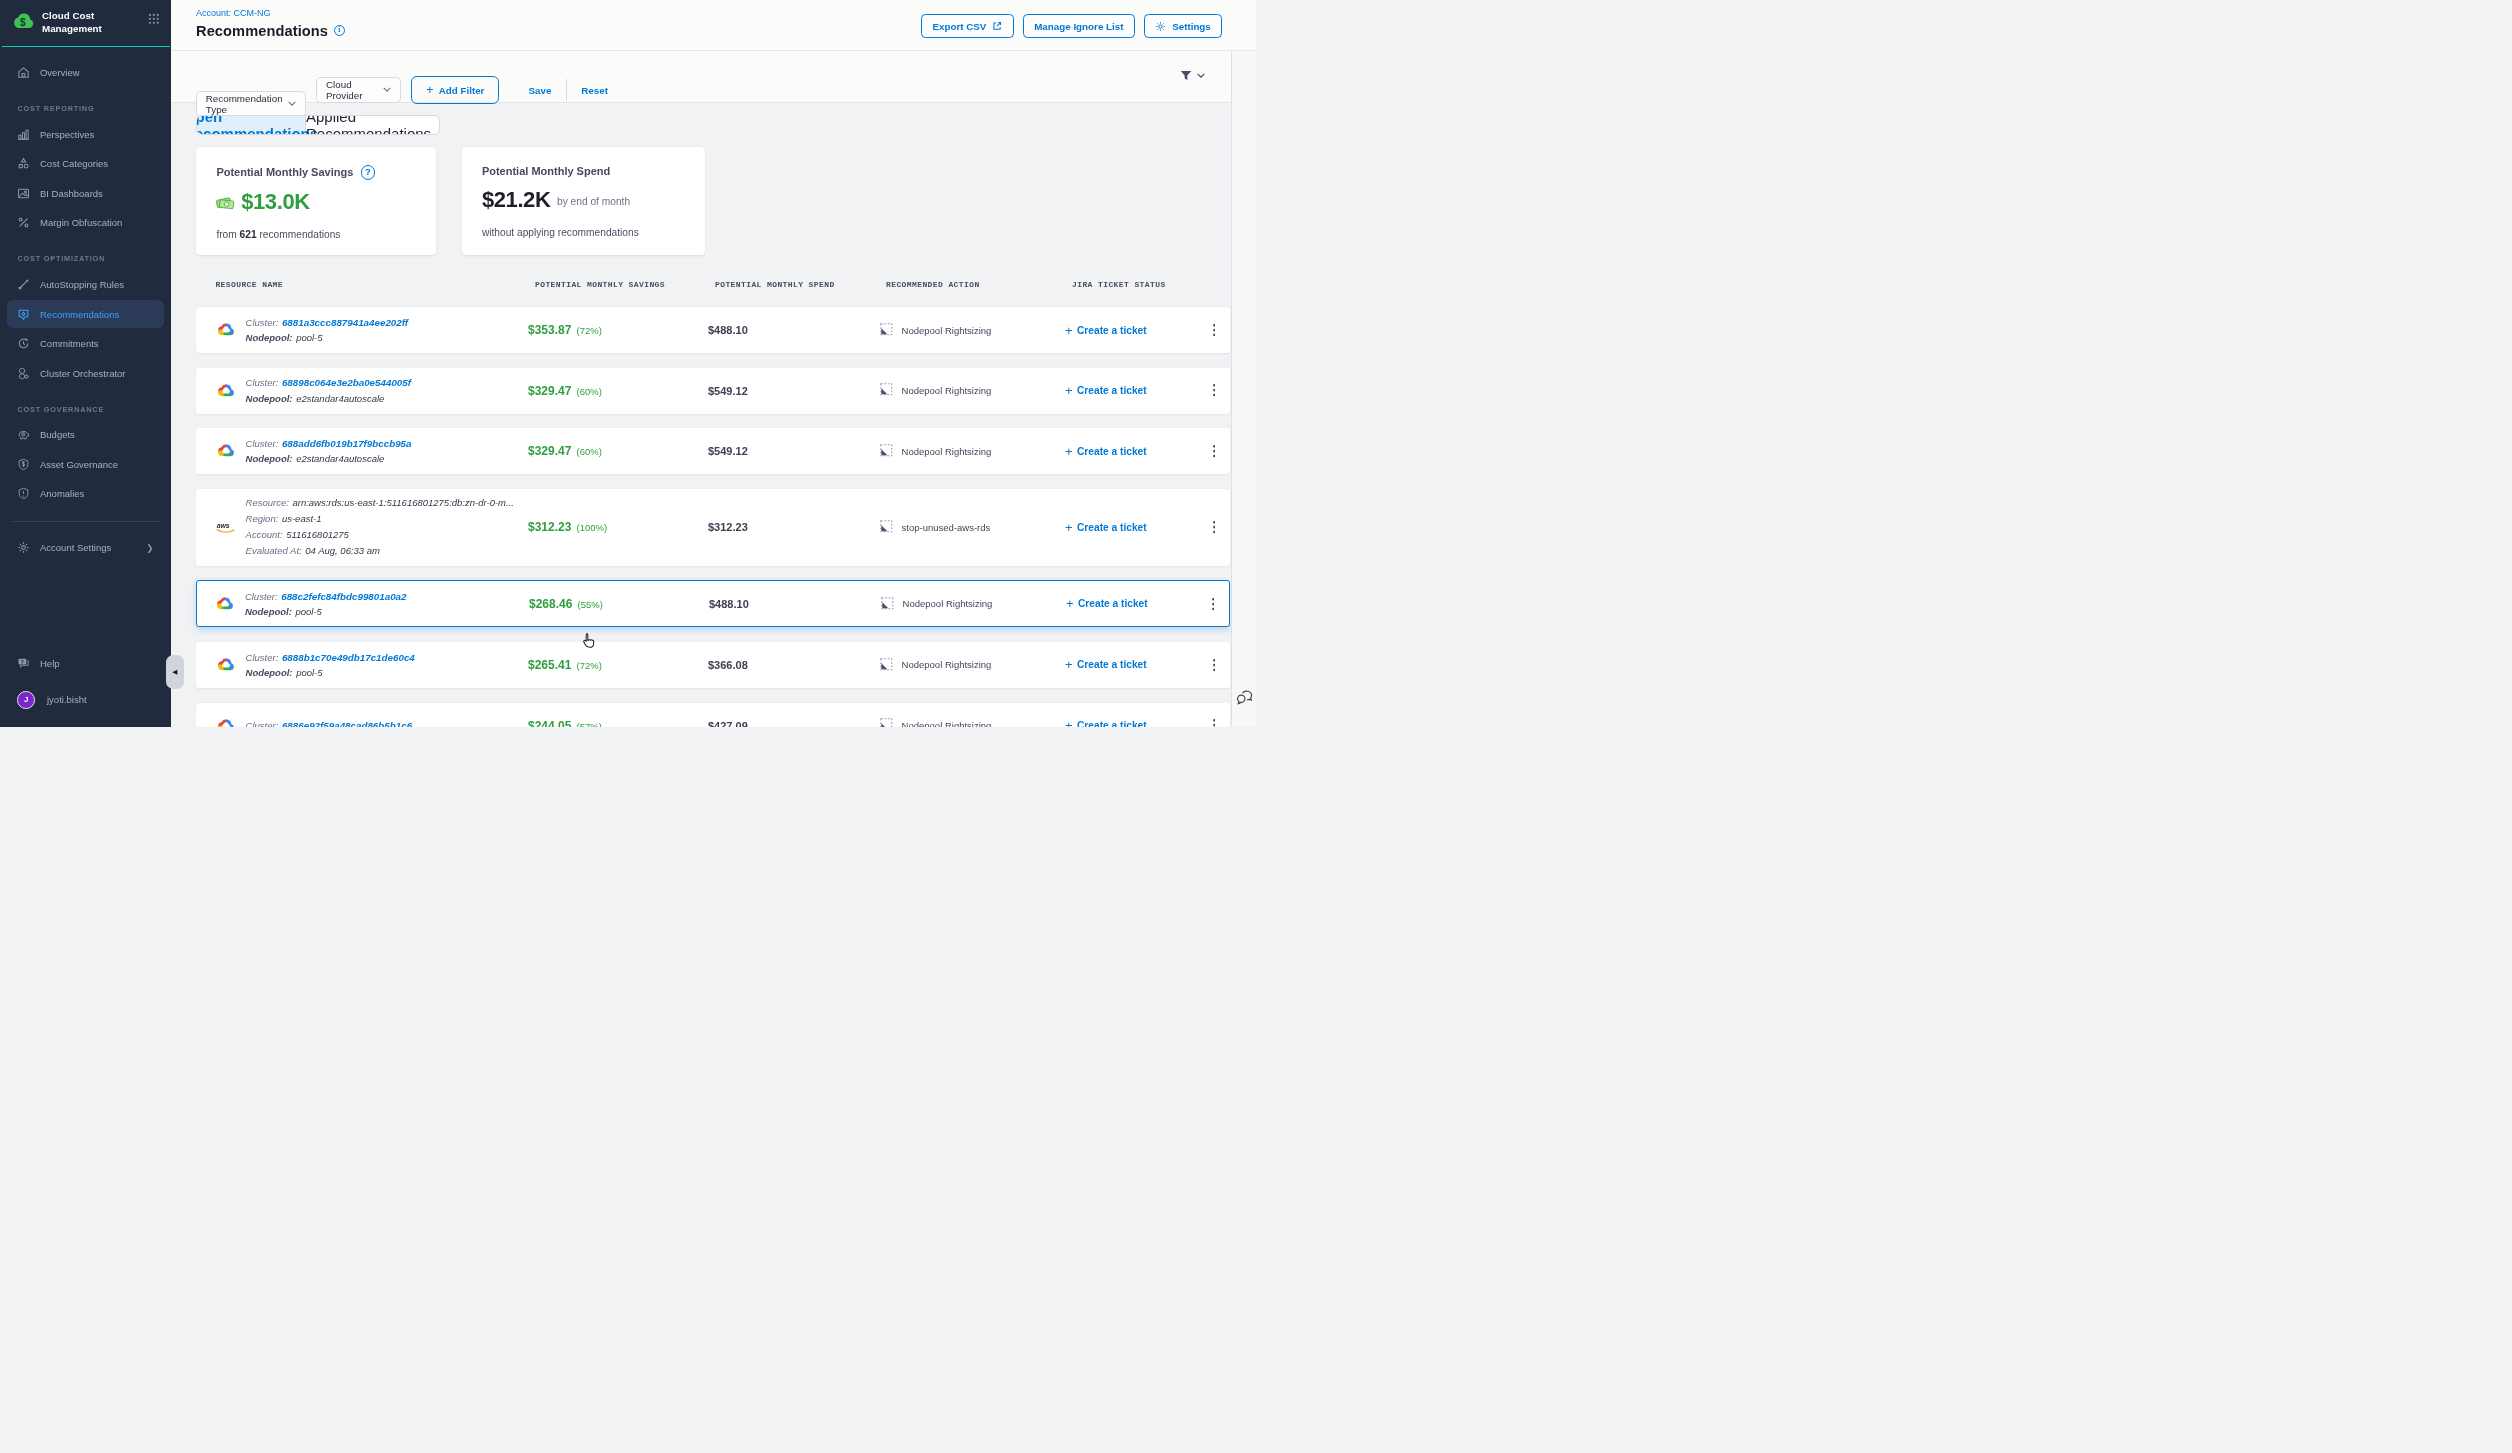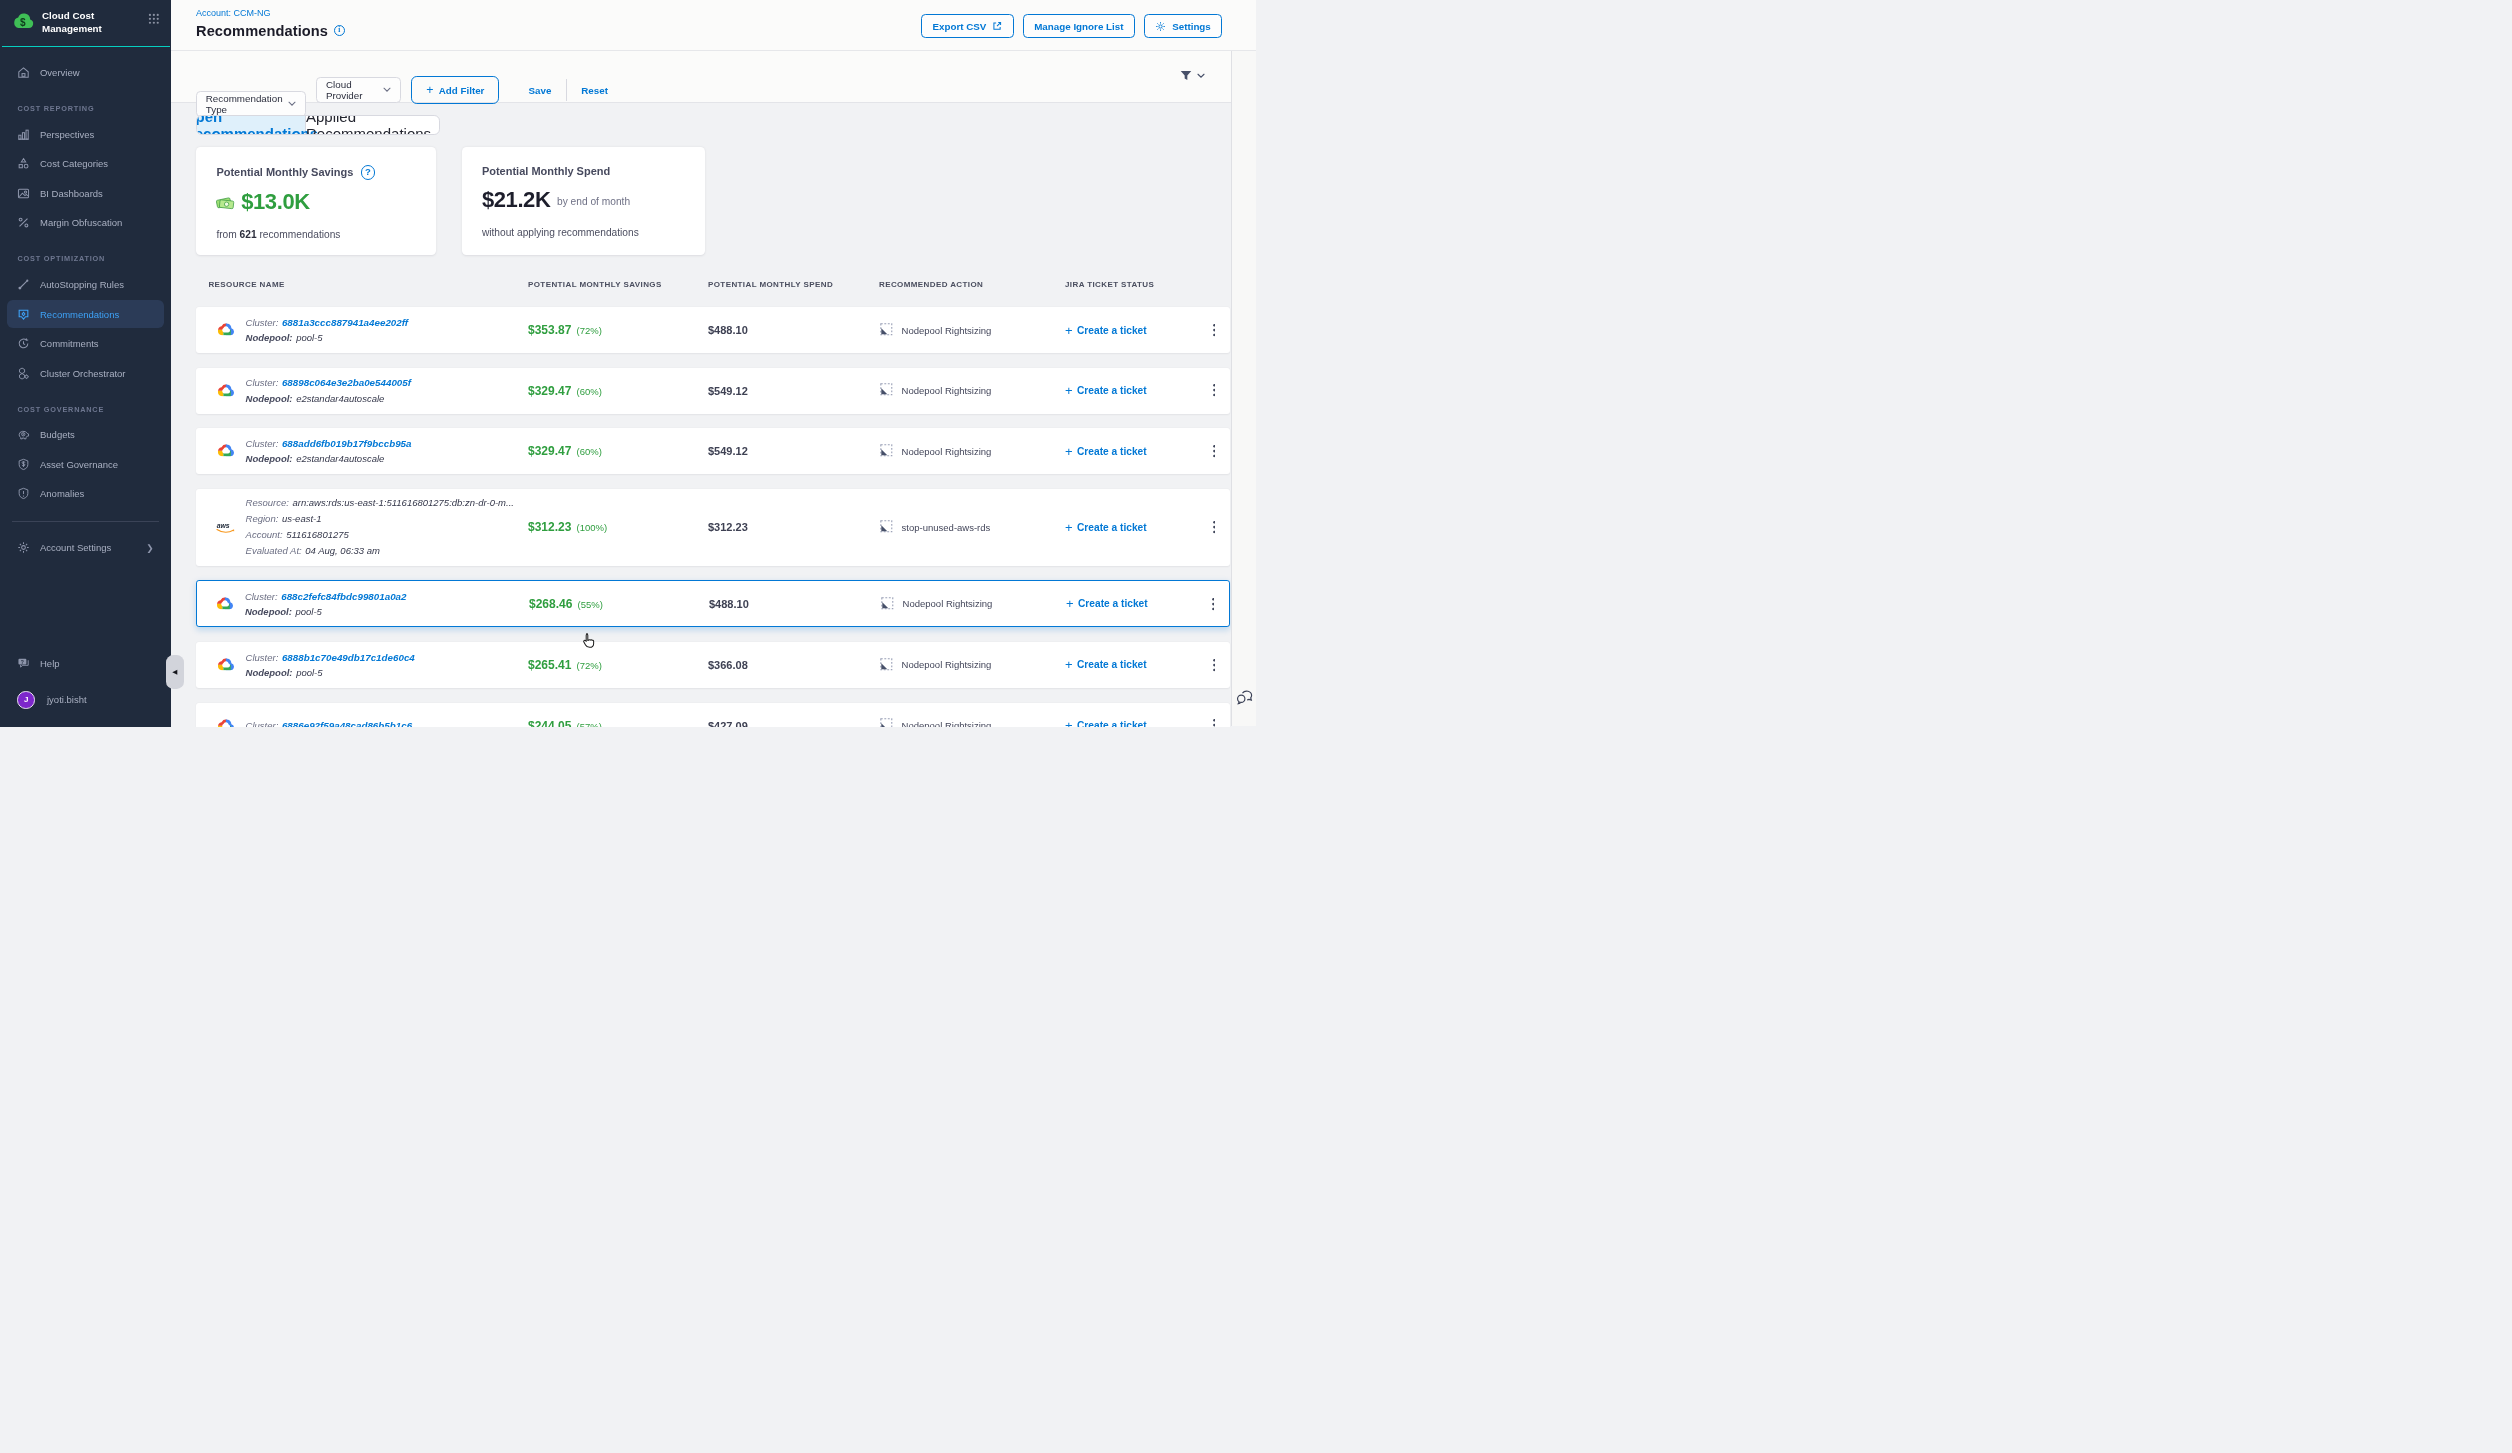--- a/index.html
+++ b/index.html
@@ -81,22 +81,22 @@
   .q-ic { width:14.6px; height:14.6px; border:1.5px solid #0278d5; border-radius:50%; color:#0278d5;
     font-size:9.5px; font-weight:700; line-height:11.7px; text-align:center; cursor:pointer; }
   .big-row { display:flex; align-items:center; margin-top:9.5px; }
   .money-ic { margin-right:5.8px; display:flex; }
   .big { font-size:22px; font-weight:800; letter-spacing:-0.4px; }
   .big.green { color:#2f9e3f; } .big.dark { color:#1d1e2c; }
   .big-suffix { font-size:10.2px; color:#6f7186; margin-left:6.6px; margin-top:3px; }
   .card-foot { margin-top:14px; font-size:10.2px; color:#4c4e60; }
   .card-foot b { color:#2c2e3c; }
 
-  .thead { position:absolute; left:25px; top:177px; width:1034px; display:grid;
-    grid-template-columns:332px 180px 171px 186px 1fr; }
+  .thead { position:absolute; left:32px; top:177px; width:1034px; display:grid;
+    grid-template-columns:332px 180px 171px 186px 1fr;font-family:Liberation Mono, monospace; }
   .th { font-size:8px; font-weight:700; color:#4a4e5f; letter-spacing:0.4px; text-transform:uppercase; }
   .th:first-child { padding-left:12.4px; }
 
   #rows-wrap { position:absolute; left:25px; top:204px; width:1034px; }
   .trow { position:relative; display:grid; grid-template-columns:332px 180px 171px 186px 1fr;
     align-items:center; background:#fff; border-radius:2.9px; box-shadow:0 0.7px 1.5px rgba(40,41,61,.07);
     height:46px; margin-bottom:14.6px; cursor:pointer; }
   .trow.aws-row { height:77px; }
   .trow.sel { height:47px; border:1.5px solid #0278d5; box-shadow:0 2.2px 6.6px rgba(2,120,213,.22); }
   .c-resource { display:flex; align-items:center; gap:10.2px; padding-left:19.7px;font-style:italic; }

